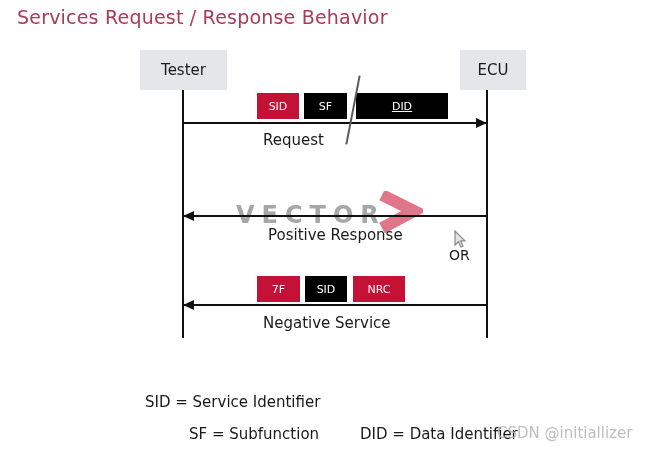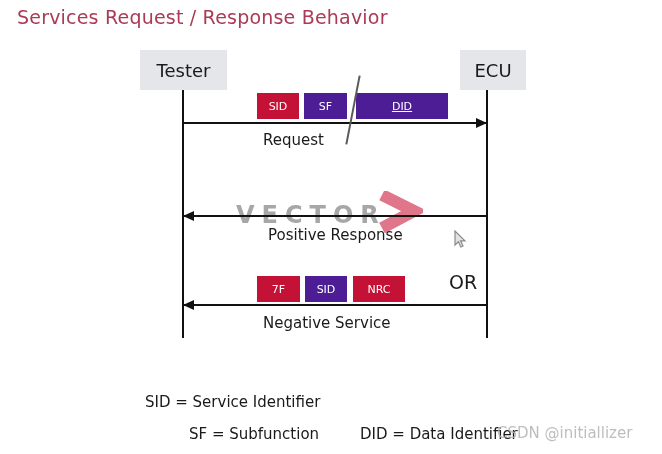--- a/index.html
+++ b/index.html
@@ -5,37 +5,37 @@
   html,body{margin:0;padding:0;background:#ffffff;}
   #stage{
     position:relative;width:662px;height:454px;background:#ffffff;
     font-family:"DejaVu Sans","Liberation Sans",sans-serif;overflow:hidden;
   }
   .abs{position:absolute;}
   .title{
     left:17px;top:6px;font-size:19px;color:#aa3a55;letter-spacing:0.2px;
   }
   .actor{
-    background:#e4e6e9;color:#1a1a1a;font-size:18px;
+    background:#e4e6e9;color:#1a1a1a;font-size:15px;
     display:flex;align-items:center;justify-content:center;
     height:40px;z-index:4;
   }
   .lifeline{width:2px;background:#111;z-index:2;}
   .msg-line{height:2px;background:#111;z-index:3;}
   .arrowhead{width:0;height:0;z-index:3;}
   .arrow-right{border-left:11px solid #111;border-top:5.5px solid transparent;border-bottom:5.5px solid transparent;}
   .arrow-left{border-right:11px solid #111;border-top:5.5px solid transparent;border-bottom:5.5px solid transparent;}
   .byte{
     height:26px;display:flex;align-items:center;justify-content:center;
     color:#ffffff;font-size:11px;z-index:4;
   }
   .byte-red{background:#c31235;}
-  .byte-gray{background:#4c1d95;}
+  .byte-gray{background:#000000;}
   .msg-label{color:#1a1a1a;font-size:15px;z-index:4;}
-  .or-label{color:#1a1a1a;font-size:19px;font-weight:500;z-index:4;margin-top:24px;}
+  .or-label{color:#1a1a1a;font-size:14px;font-weight:500;z-index:4;}
   .legend-line{color:#1a1a1a;font-size:15px;z-index:4;}
   .slash{
     width:2px;height:70px;background:#5a5a5a;transform:rotate(11deg);z-index:5;
   }
   .wm-vector{
     left:236px;top:201px;font-size:24px;font-weight:bold;color:#9b9b9b;
     letter-spacing:7px;opacity:0.88;z-index:1;
   }
   .wm-csdn{
     left:497px;top:424px;font-size:15px;color:#b3b3b3;opacity:0.85;z-index:6;

